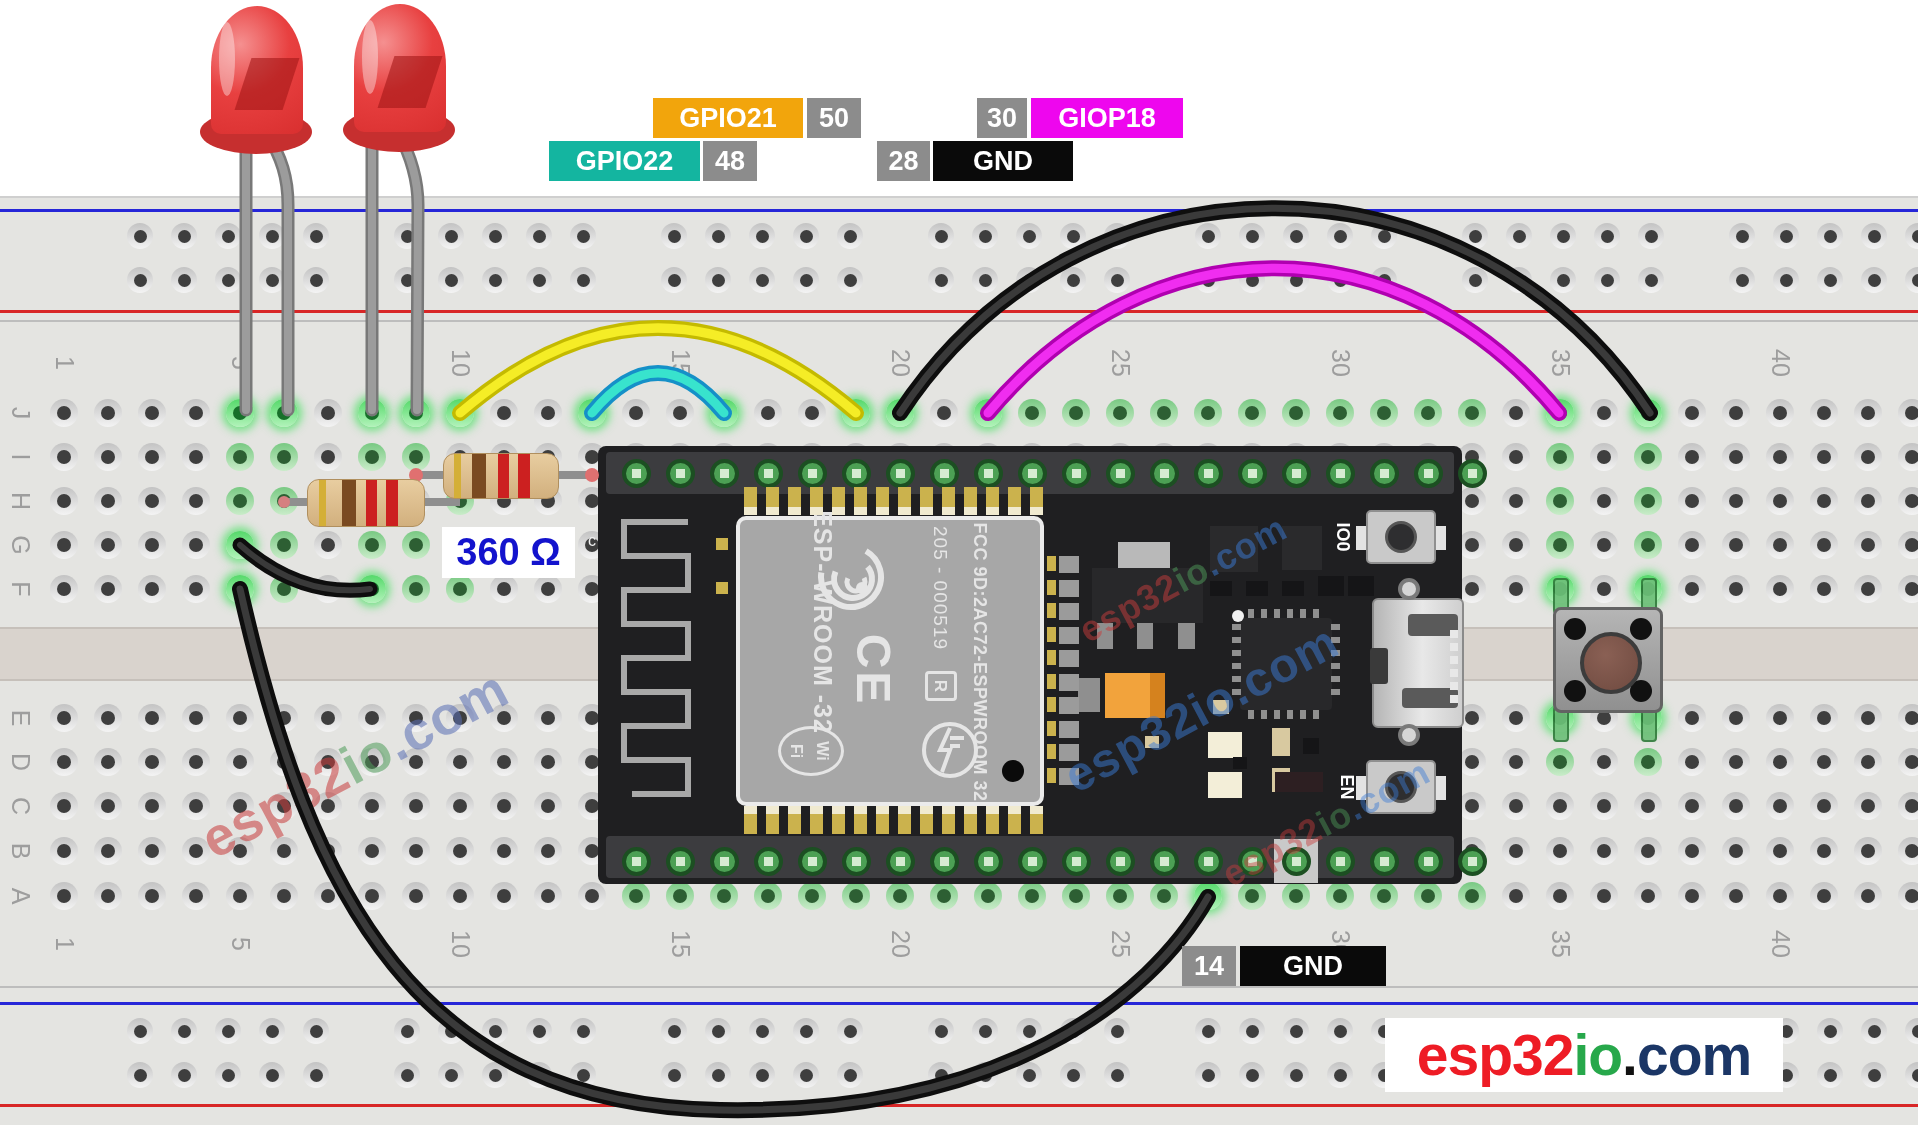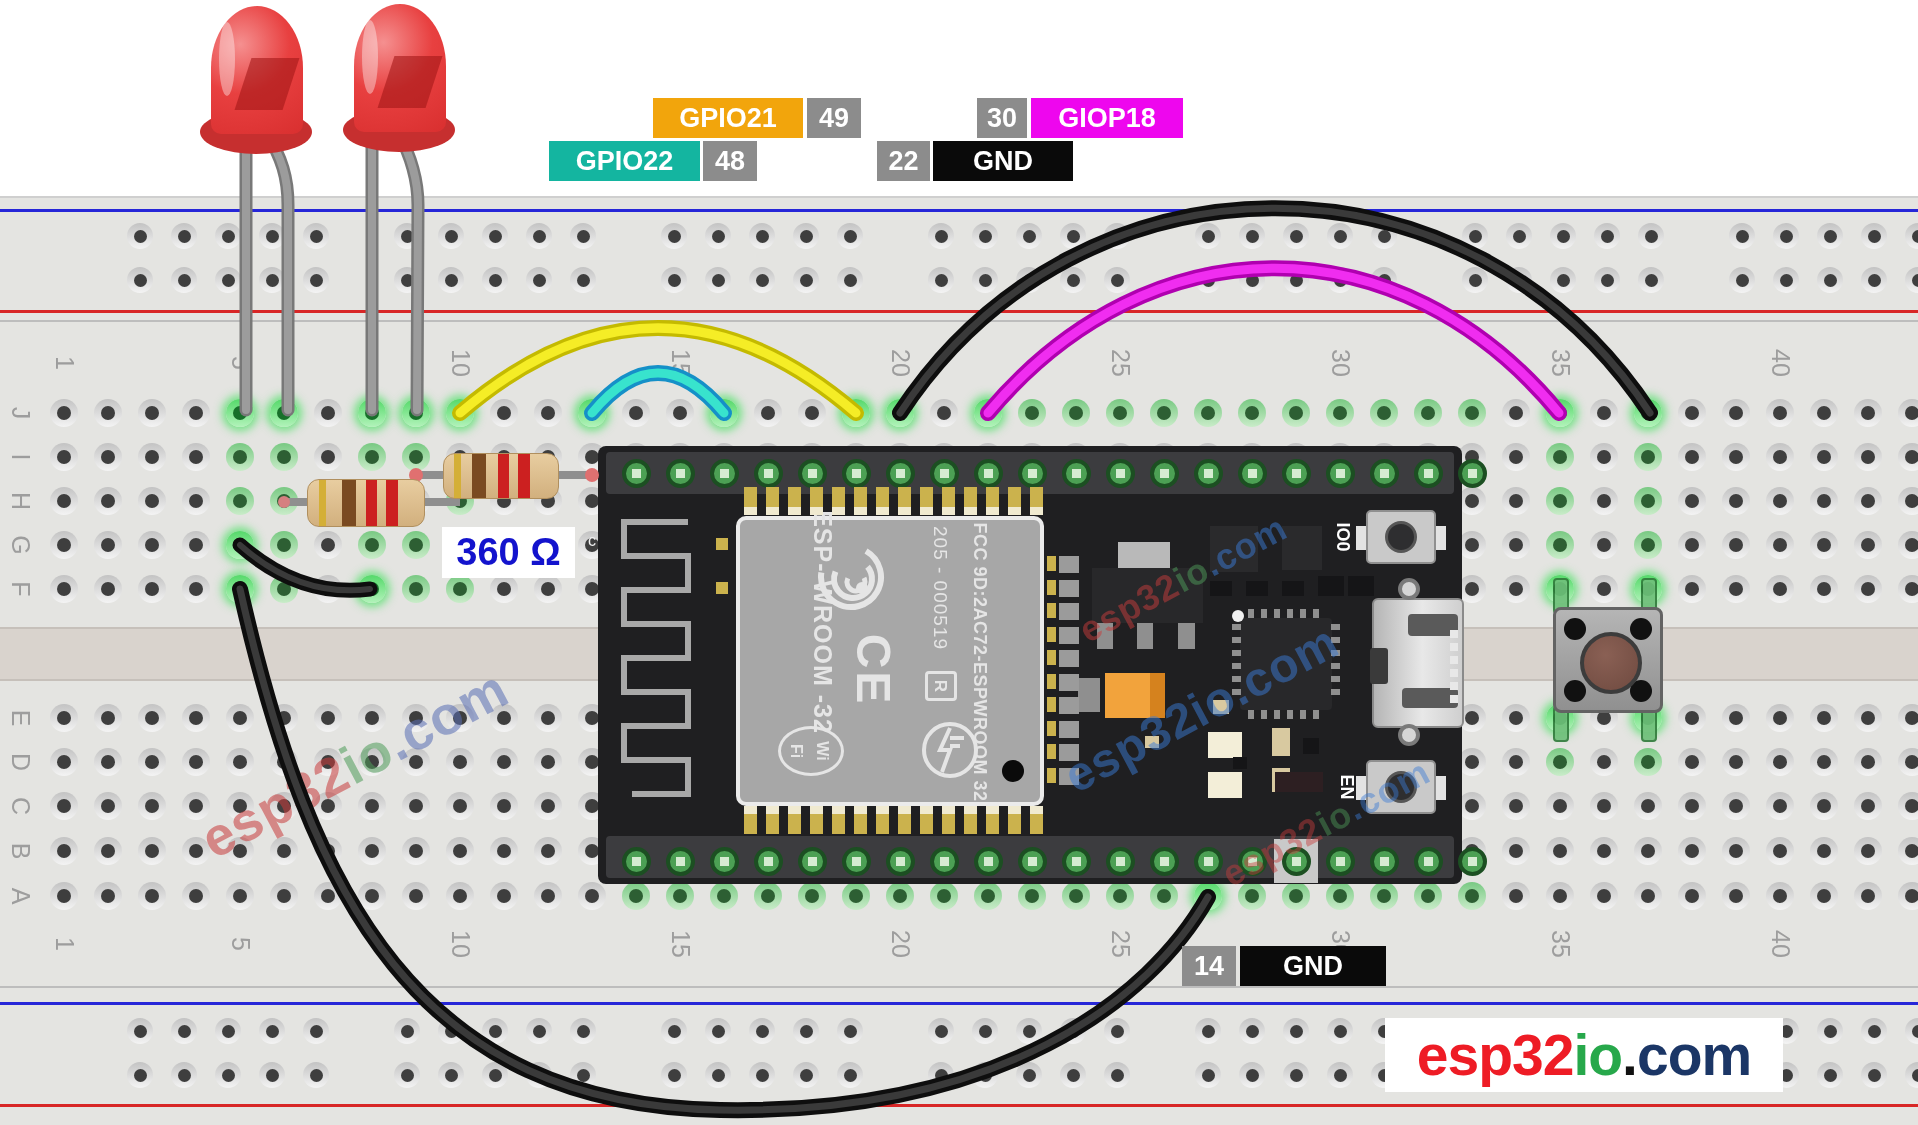--- a/index.html
+++ b/index.html
@@ -955,26 +955,26 @@
   <path d="M900,413 C1080,140 1470,140 1650,413" stroke="#3a3a3a" stroke-width="7" fill="none" stroke-linecap="round"></path>
   <path d="M988,413 C1150,220 1400,220 1559,413" stroke="#b000b0" stroke-width="16" fill="none" stroke-linecap="round"></path>
   <path d="M988,413 C1150,220 1400,220 1559,413" stroke="#f02df0" stroke-width="9" fill="none" stroke-linecap="round"></path>
   <path d="M240,545 Q300,598 370,589" stroke="#0e0e0e" stroke-width="15" fill="none" stroke-linecap="round"></path>
   <path d="M240,545 Q300,598 370,589" stroke="#3a3a3a" stroke-width="6" fill="none" stroke-linecap="round"></path>
   <path d="M240,589 C310,900 420,1105 720,1110 C1000,1115 1150,1000 1208,897" stroke="#0e0e0e" stroke-width="16" fill="none" stroke-linecap="round"></path>
   <path d="M240,589 C310,900 420,1105 720,1110 C1000,1115 1150,1000 1208,897" stroke="#3a3a3a" stroke-width="7" fill="none" stroke-linecap="round"></path>
 </svg>
 
 <div class="abs lbl" style="left: 653px; top: 98px; width: 150px; background: rgb(242, 165, 12);" id="lbl-gpio21">GPIO21</div>
-<div class="abs lbl" style="left: 807px; top: 98px; width: 54px; background: rgb(140, 140, 140);" id="lbl-33">49</div>
+<div class="abs lbl" style="left: 807px; top: 98px; width: 54px; background: rgb(140, 140, 140);" id="lbl-33">50</div>
 <div class="abs lbl" style="left: 977px; top: 98px; width: 50px; background: rgb(140, 140, 140);" id="lbl-30">30</div>
 <div class="abs lbl" style="left: 1031px; top: 98px; width: 152px; background: rgb(238, 6, 238);" id="lbl-giop18">GIOP18</div>
 <div class="abs lbl" style="left: 549px; top: 141px; width: 151px; background: rgb(20, 181, 160);" id="lbl-gpio22">GPIO22</div>
 <div class="abs lbl" style="left: 703px; top: 141px; width: 54px; background: rgb(140, 140, 140);" id="lbl-36">48</div>
-<div class="abs lbl" style="left: 877px; top: 141px; width: 53px; background: rgb(140, 140, 140);" id="lbl-32">22</div>
+<div class="abs lbl" style="left: 877px; top: 141px; width: 53px; background: rgb(140, 140, 140);" id="lbl-32">28</div>
 <div class="abs lbl" style="left: 933px; top: 141px; width: 140px; background: rgb(10, 10, 10);" id="lbl-gndtop">GND</div>
 <div class="abs lbl" style="left: 1182px; top: 946px; width: 54px; background: rgb(140, 140, 140);" id="lbl-14">14</div>
 <div class="abs lbl" style="left: 1240px; top: 946px; width: 146px; background: rgb(10, 10, 10);" id="lbl-gndbot">GND</div>
 
 <div class="abs" id="ohmbox" style="color: rgb(19, 19, 205);">360 Ω</div>
 
 <div class="abs" id="logo">
   <span id="logo1" style="color: rgb(238, 28, 37);">esp32</span><span id="logo2" style="color: rgb(39, 168, 75);">io</span><span id="logo3" style="color:#111;">.</span><span id="logo4" style="color: rgb(27, 54, 102);">com</span>
 </div>
 

